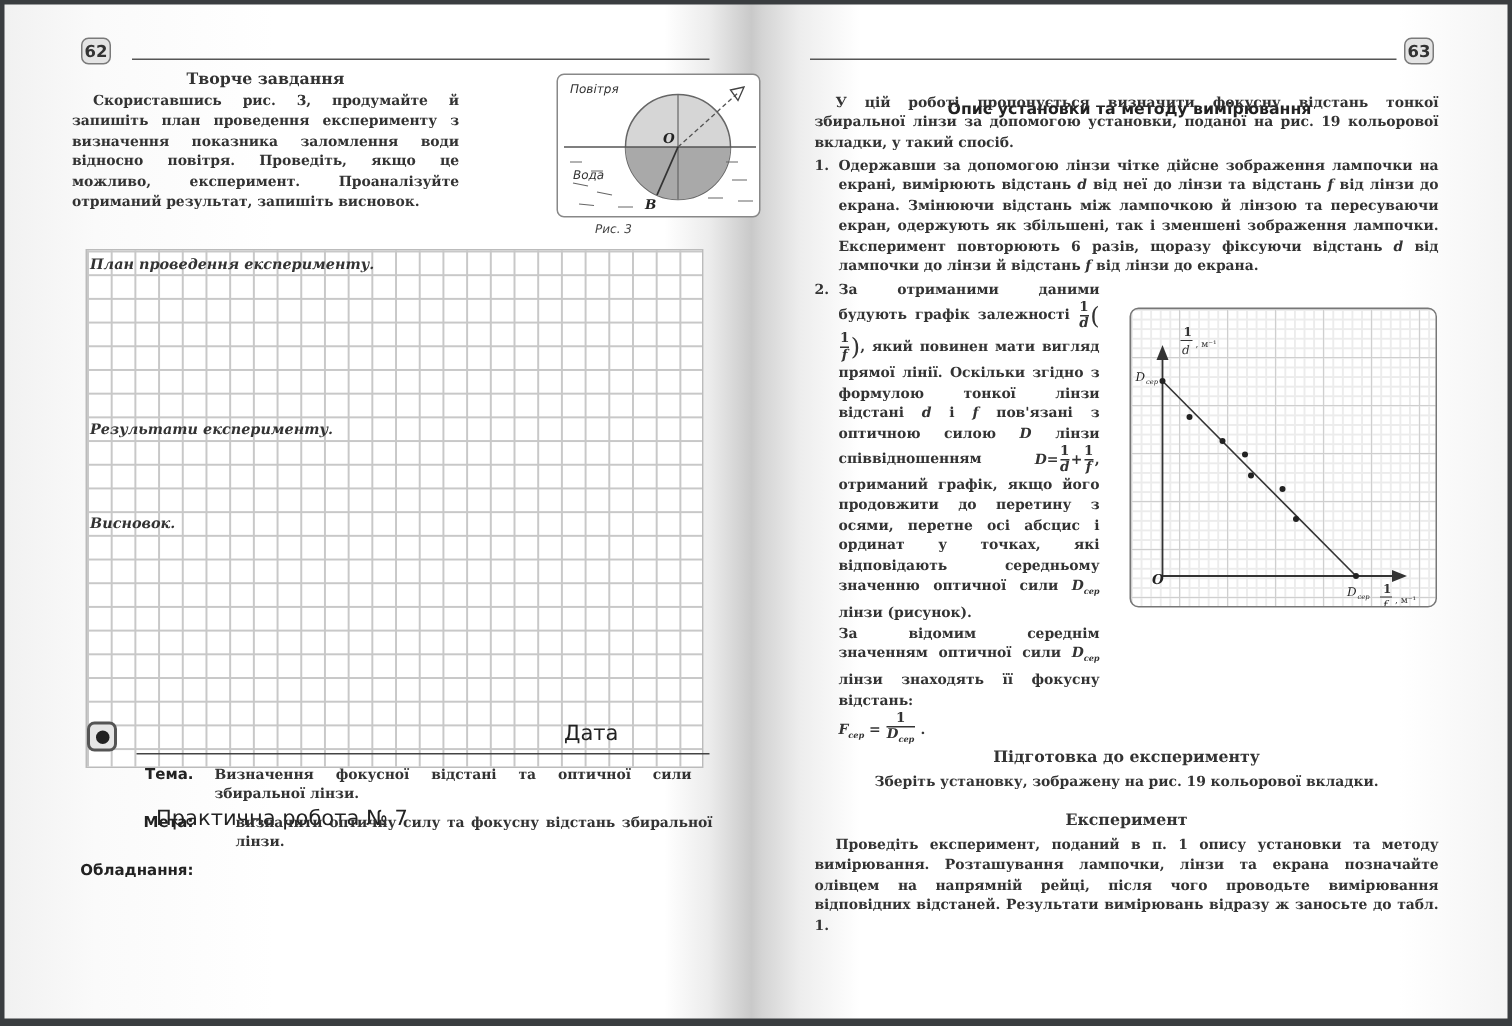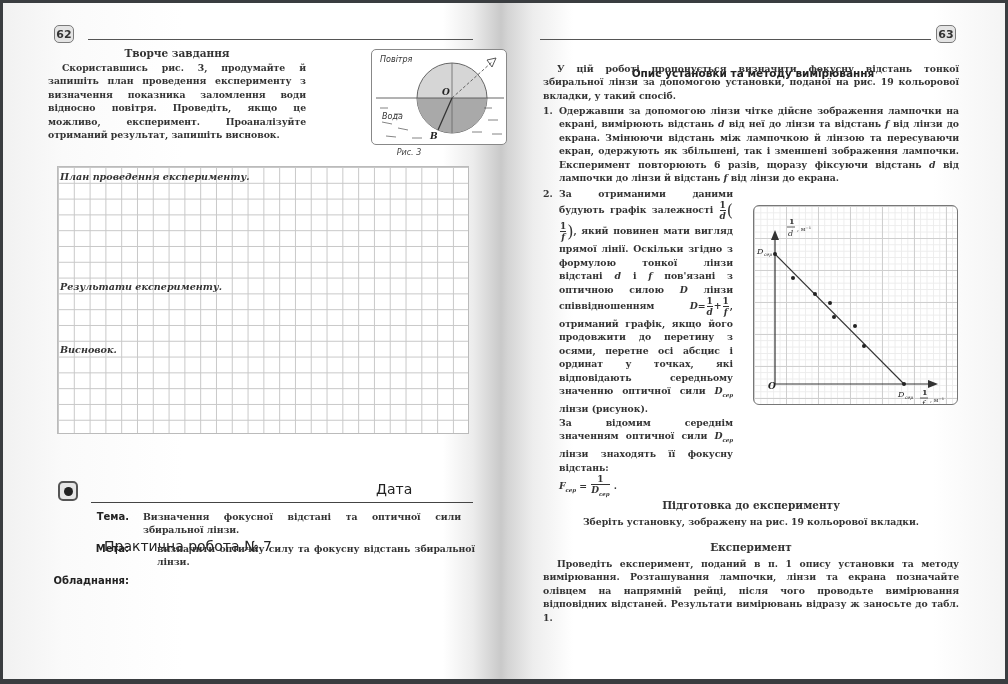--- a/index.html
+++ b/index.html
@@ -30,21 +30,21 @@
   i.v { font-style: italic; }
 
   
   .creative { position: absolute; left: 45px; top: 44px; width: 258px; }
   .creative .h-serif { margin-bottom: 2px; }
 
   .fig { position: absolute; left: 336px; top: 46px; width: 136px; height: 96px; border: 1px solid #888; border-radius: 5px; background: #fff; overflow: hidden; margin-left: 32px; }
   .figcap { position: absolute; left: 386px; top: 145px; width: 40px; text-align: center; font: italic 8px "DejaVu Sans", sans-serif; color: #444; }
 
   .grid {
-    position: absolute; left: 54px; top: 163px; width: 412px; height: 268px;
+    position: absolute; left: 54px; top: 163px; width: 412px; height: 346px;
     border: 1px solid #bbb;
     background-color: #fff;
     background-image:
       linear-gradient(to right, #c8c8c8 1px, transparent 1px),
       linear-gradient(to bottom, #c8c8c8 1px, transparent 1px);
     background-size: 15.8px 15.8px;
     padding-left: 26px;
   }
   .grid-label { position: absolute; left: 2px; font: italic bold 9.6px "DejaVu Serif", serif; color: #333; background: transparent; }
 

